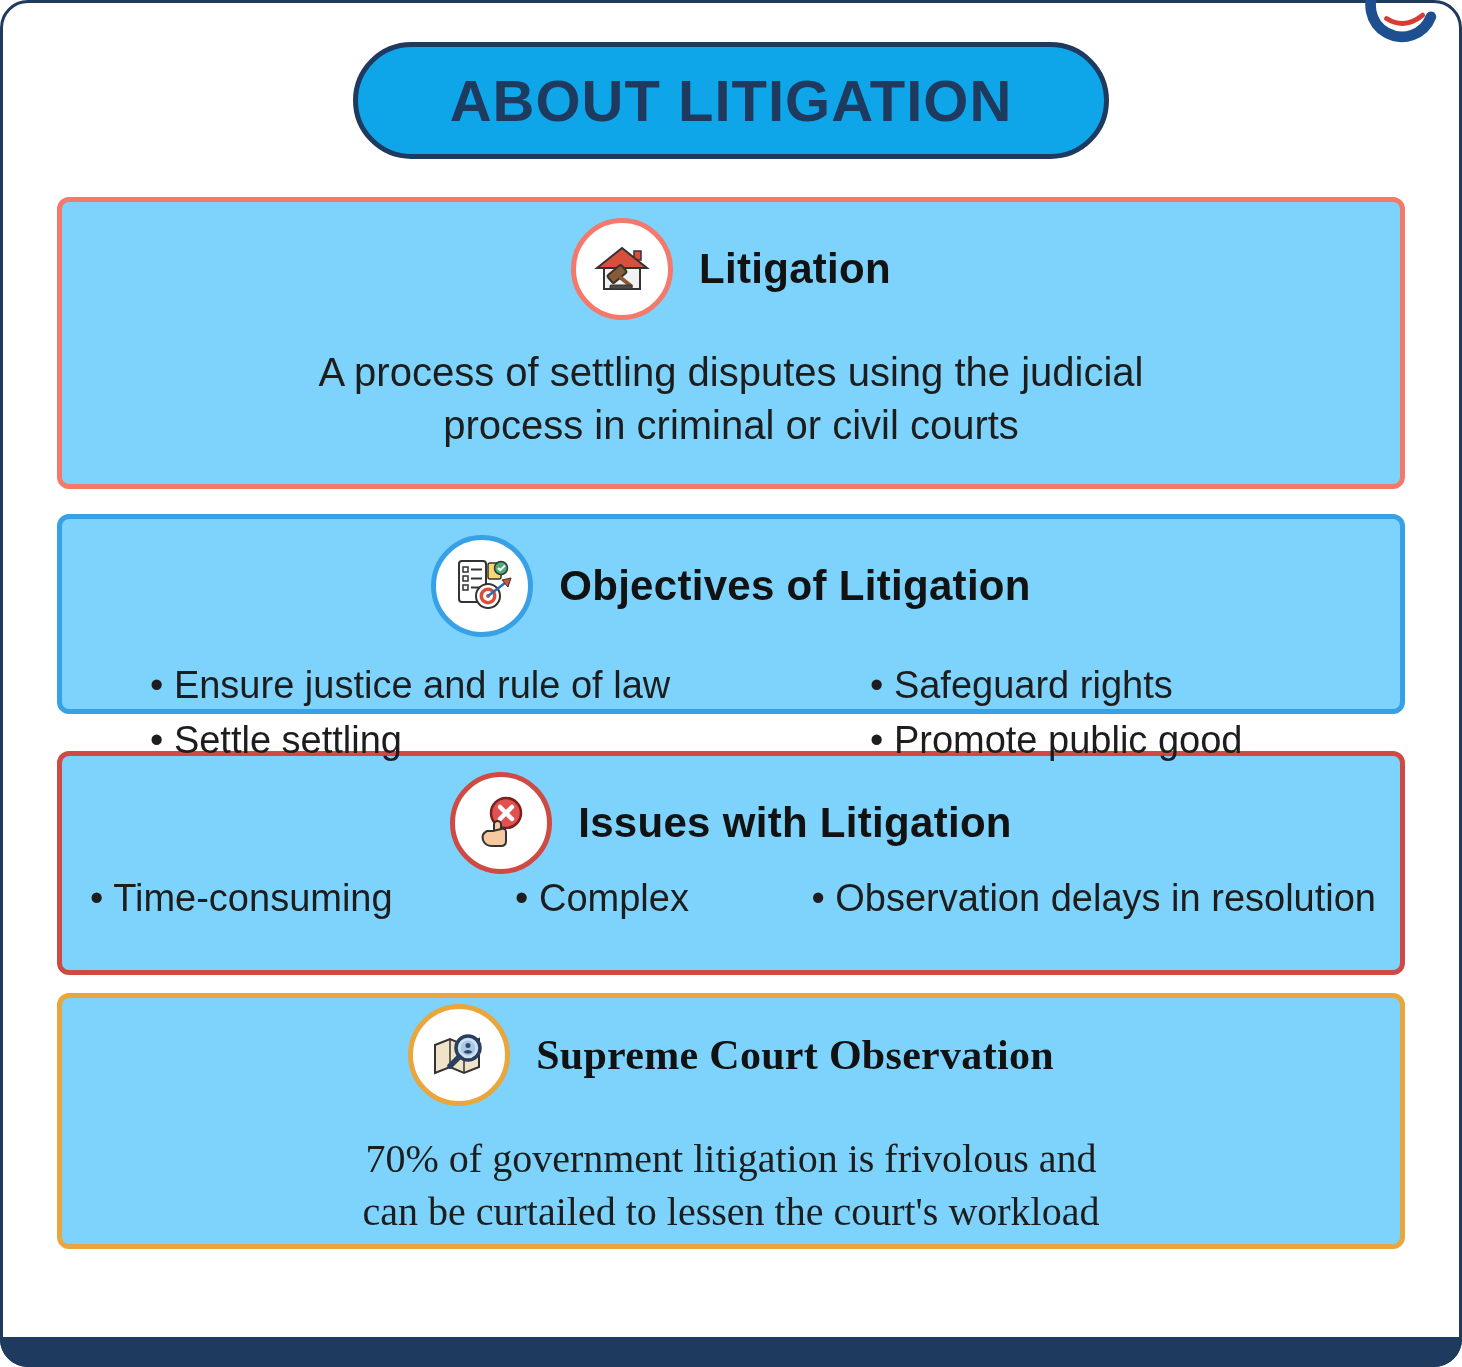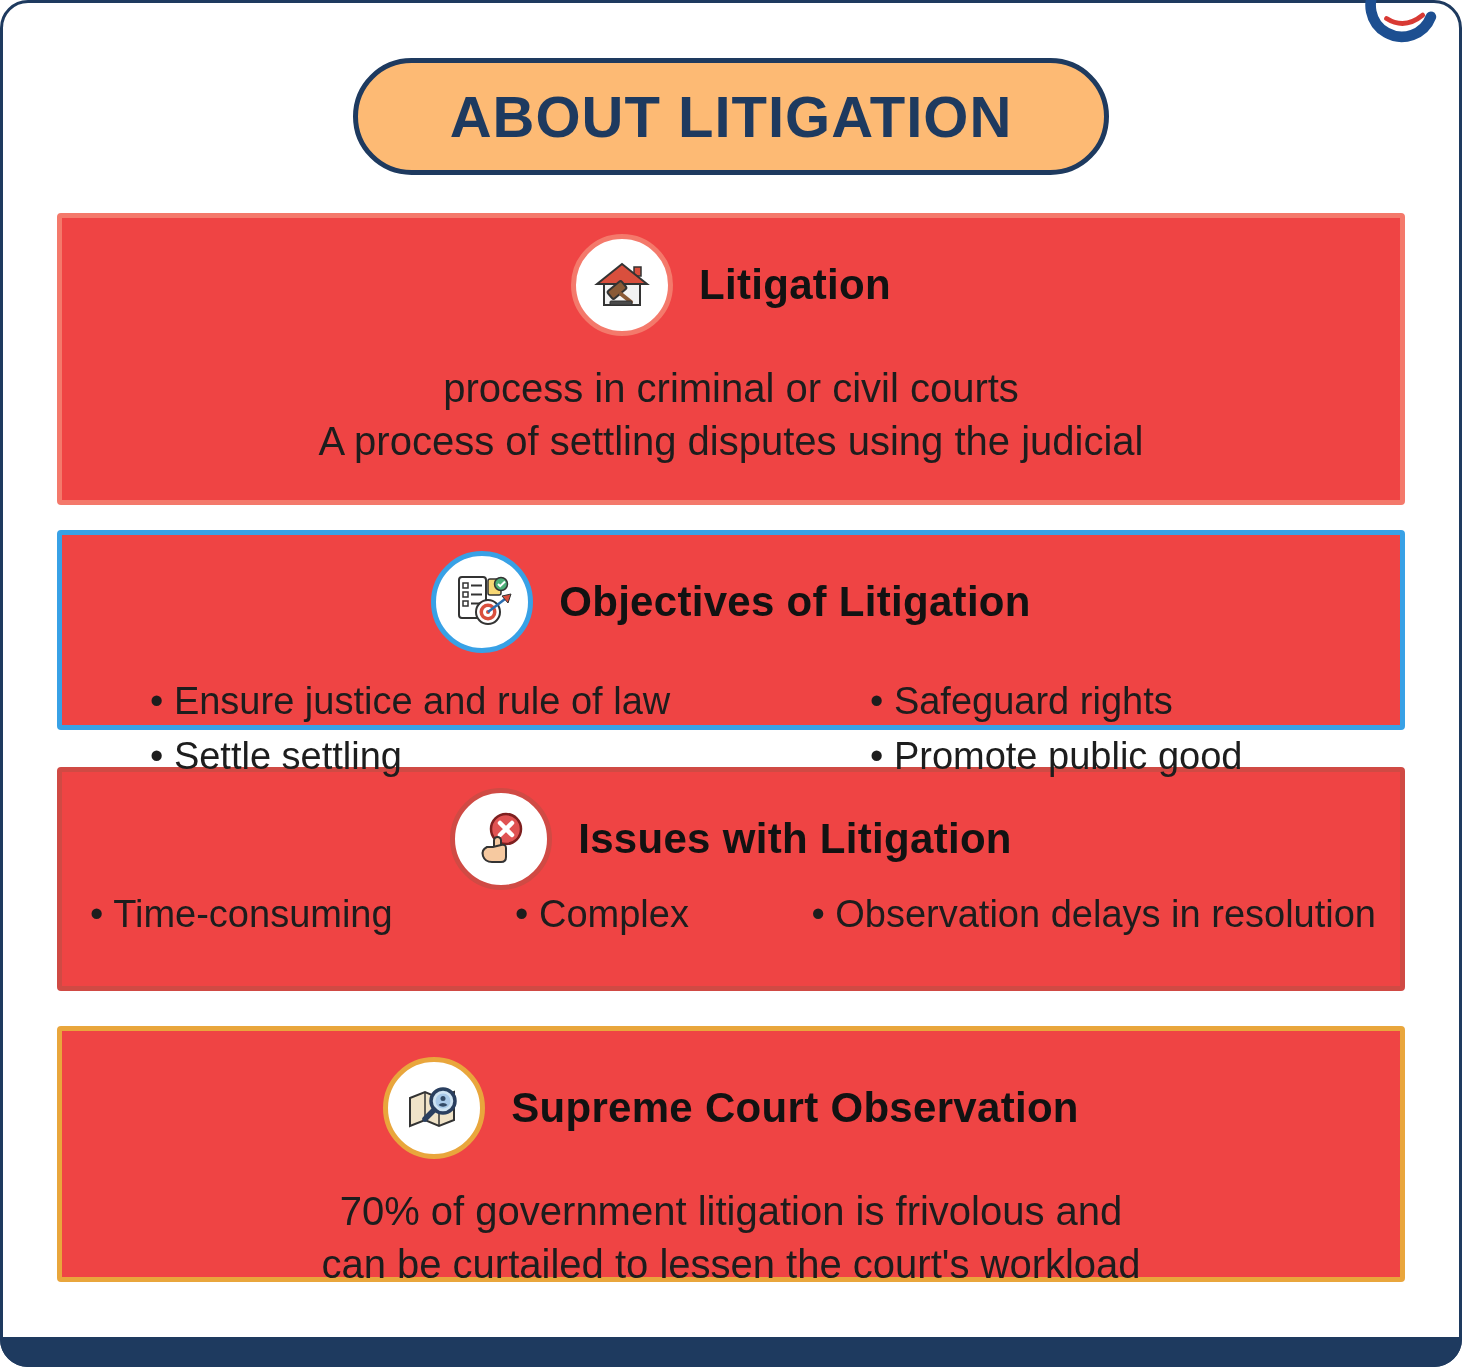--- a/index.html
+++ b/index.html
@@ -24,51 +24,51 @@
     position: absolute;
     left: 0; right: 0; bottom: 0;
     height: 30px;
     background: #1e3a5f;
     border-radius: 0 0 28px 28px;
   }
 
   .header-row { position: relative; padding-top: 42px; }
   .title-pill {
     width: fit-content;
-    margin: 16px auto;
+    margin: 0 auto;
     padding: 20px 92px;
     border: 5px solid #1e3a5f;
     border-radius: 64px;
     color: #1e3a5f;
     font-size: 58px;
     font-weight: bold;
     letter-spacing: 1px;
     text-align: center;
-    background: #fdba74;
+    background: #0ea5e9;
   }
   .brand-logo {
     position: absolute;
     top: -34px;
     right: 18px;
     width: 82px;
     height: 82px;
   }
 
   .card {
     width: 1348px;
     margin: 0 auto;
     border: 5px solid var(--accent, #999);
-    border-radius: 4px;
-    background: #ef4444;
+    border-radius: 12px;
+    background: #7dd3fc;
     padding-top: 16px;
   }
   .card-1 { height: 292px; margin-top: 38px; }
   .card-2 { height: 200px; margin-top: 25px; }
   .card-3 { height: 224px; margin-top: 37px; }
-  .card-4 { height: 256px; margin-top: 35px; padding-top: 26px; }
+  .card-4 { height: 256px; margin-top: 18px; padding-top: 6px; font-family: Liberation Serif, serif; }
 
   .card-header {
     display: flex;
     align-items: center;
     justify-content: center;
     gap: 26px;
   }
   .icon-circle {
     width: 102px;
     height: 102px;
@@ -147,22 +147,22 @@
           <g transform="rotate(-40 27 37)">
             <rect x="18" y="32" width="18" height="10" rx="2" fill="#8a5a36" stroke="#333" stroke-width="2"></rect>
           </g>
           <line x1="31" y1="41" x2="41" y2="49" stroke="#8a5a36" stroke-width="4" stroke-linecap="round"></line>
           <rect x="20" y="48" width="22" height="4" rx="1" fill="#4a4a4a" stroke="#333" stroke-width="1"></rect>
         </svg>
       </div>
       <h2 class="card-title">Litigation</h2>
     </div>
     <div class="body-text">
+      <div>A process of settling disputes using the judicial</div>
       <div>process in criminal or civil courts</div>
-      <div>A process of settling disputes using the judicial</div>
     </div>
   </section>
 
   <section class="card card-2" style="--accent: #38a1e6;">
     <div class="card-header">
       <div class="icon-circle" style="--accent: #38a1e6;">
         <svg viewBox="0 0 64 64" aria-hidden="true">
           <rect x="9" y="7" width="27" height="41" rx="3" fill="#ffffff" stroke="#333" stroke-width="2"></rect>
           <rect x="13" y="13" width="5" height="5" fill="none" stroke="#333" stroke-width="1.5"></rect>
           <line x1="21" y1="15.5" x2="32" y2="15.5" stroke="#333" stroke-width="2"></line>

